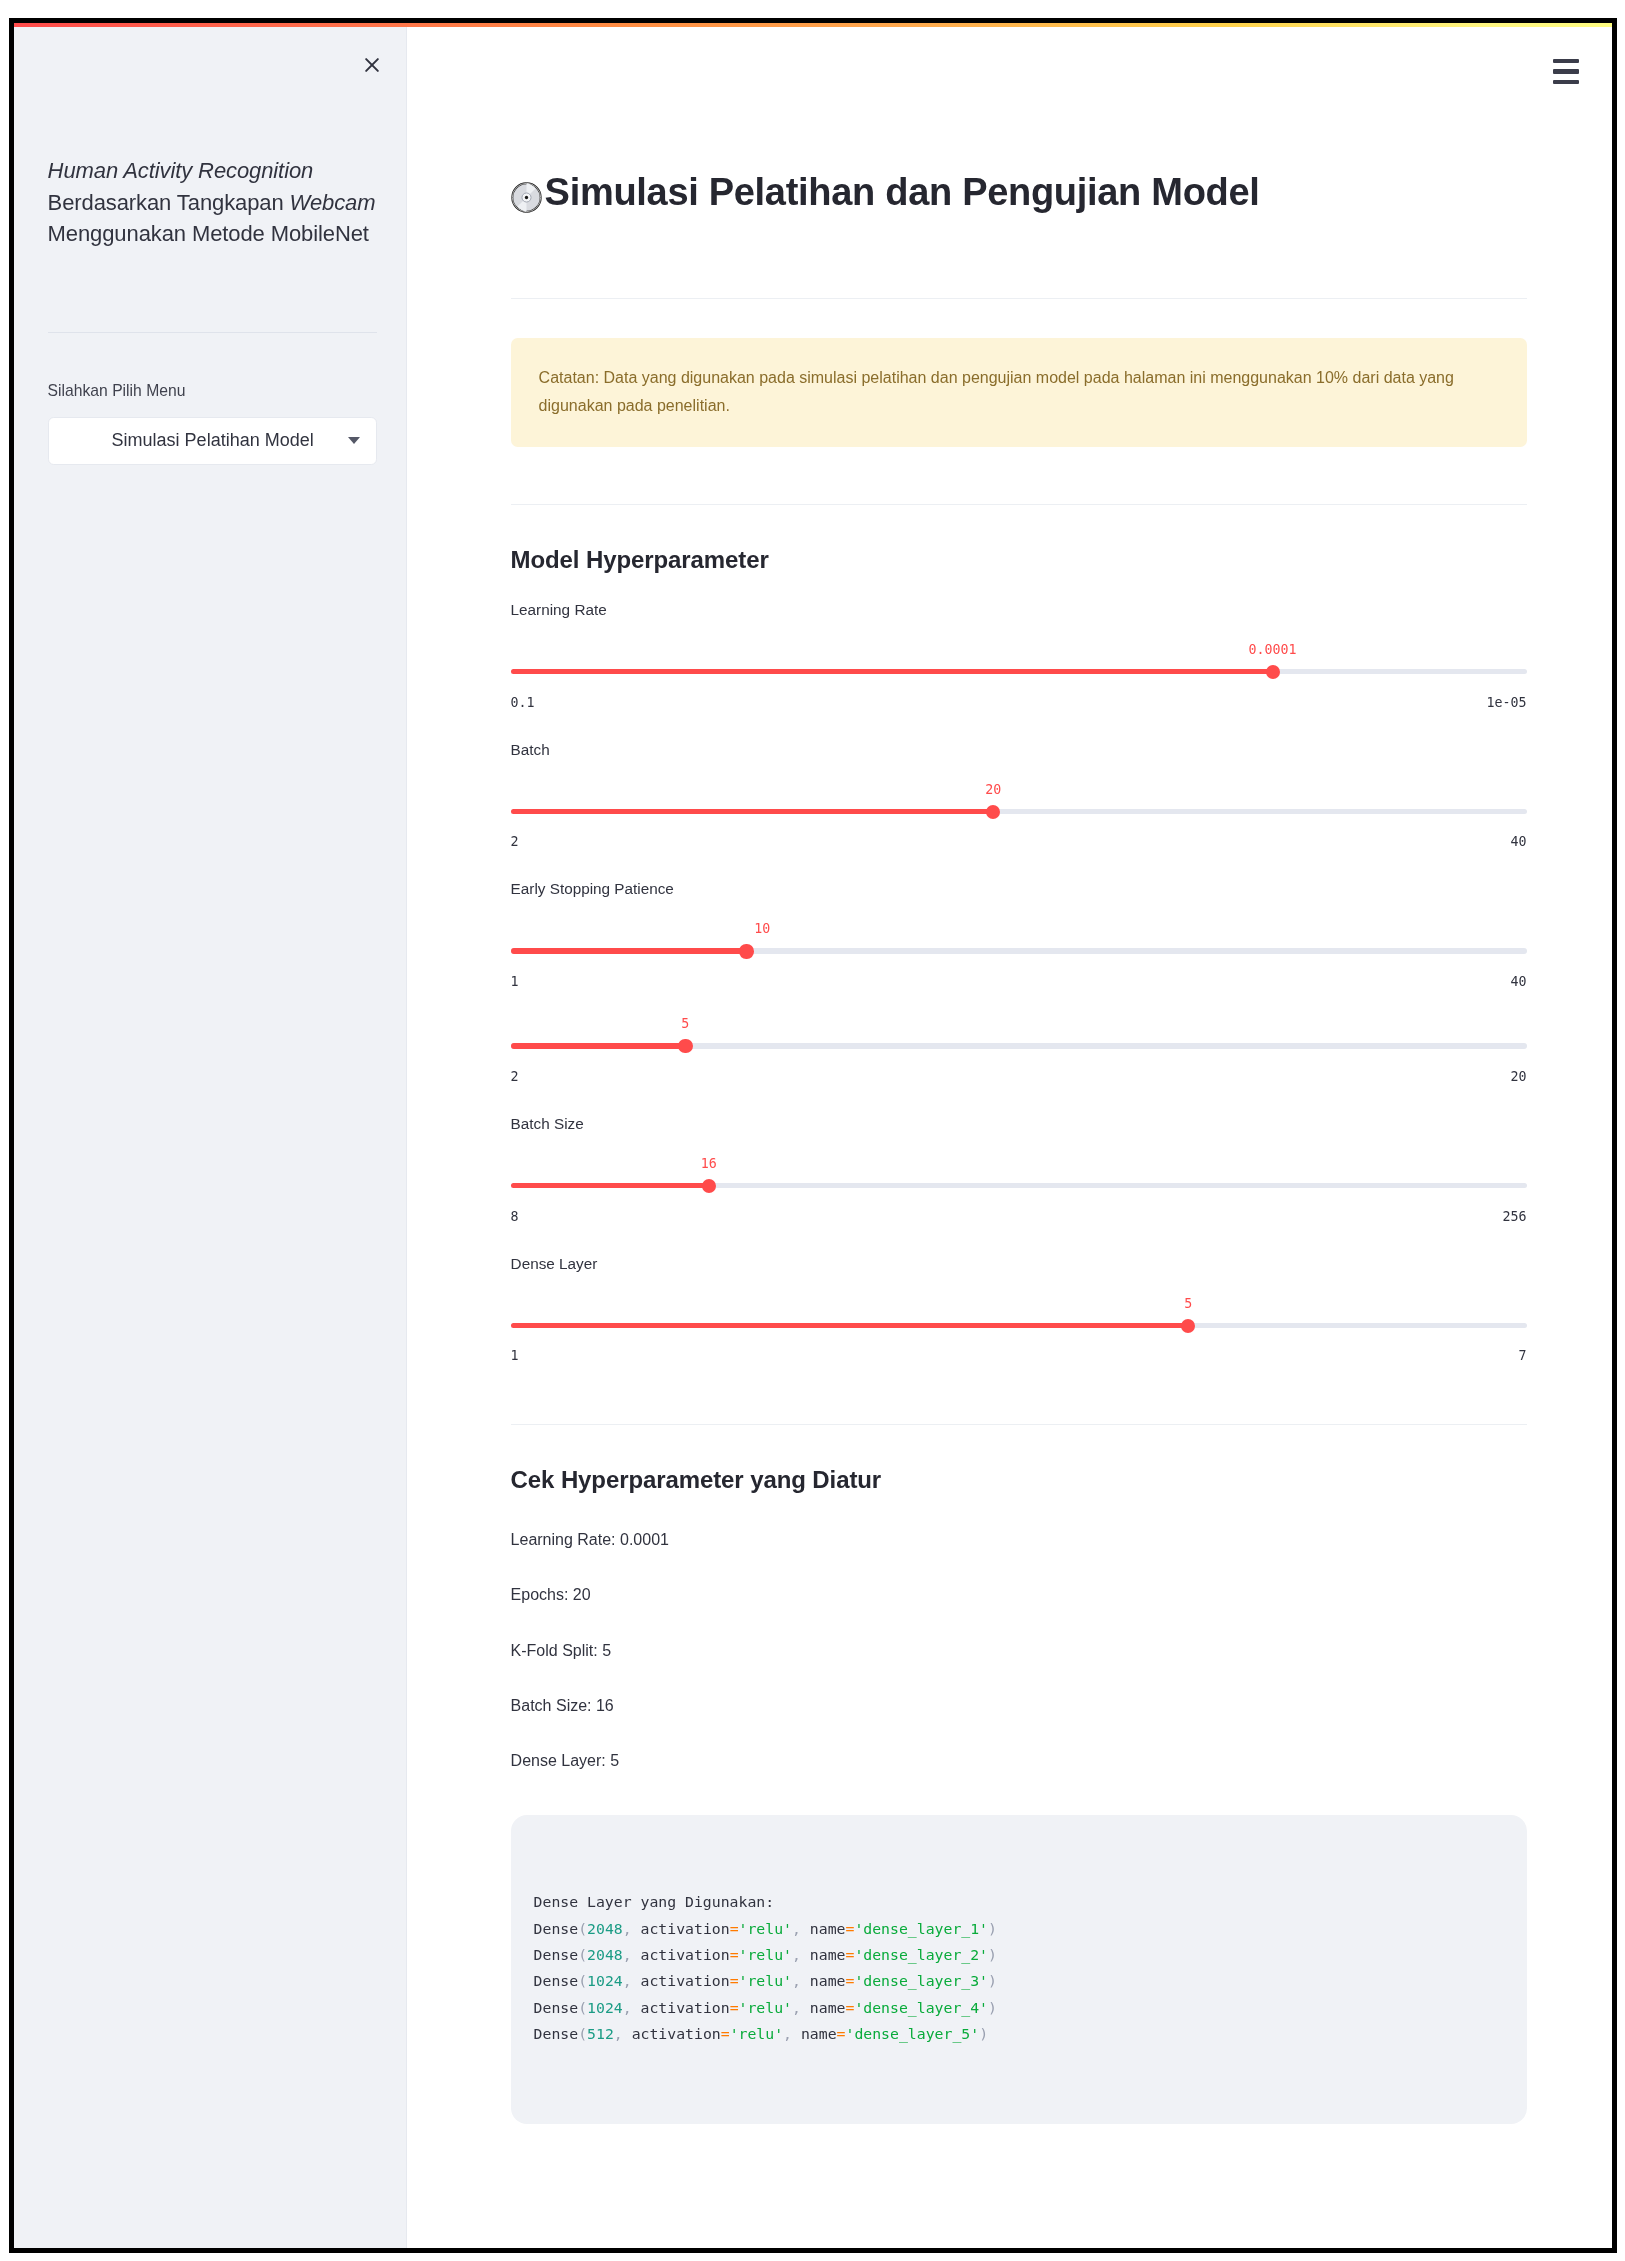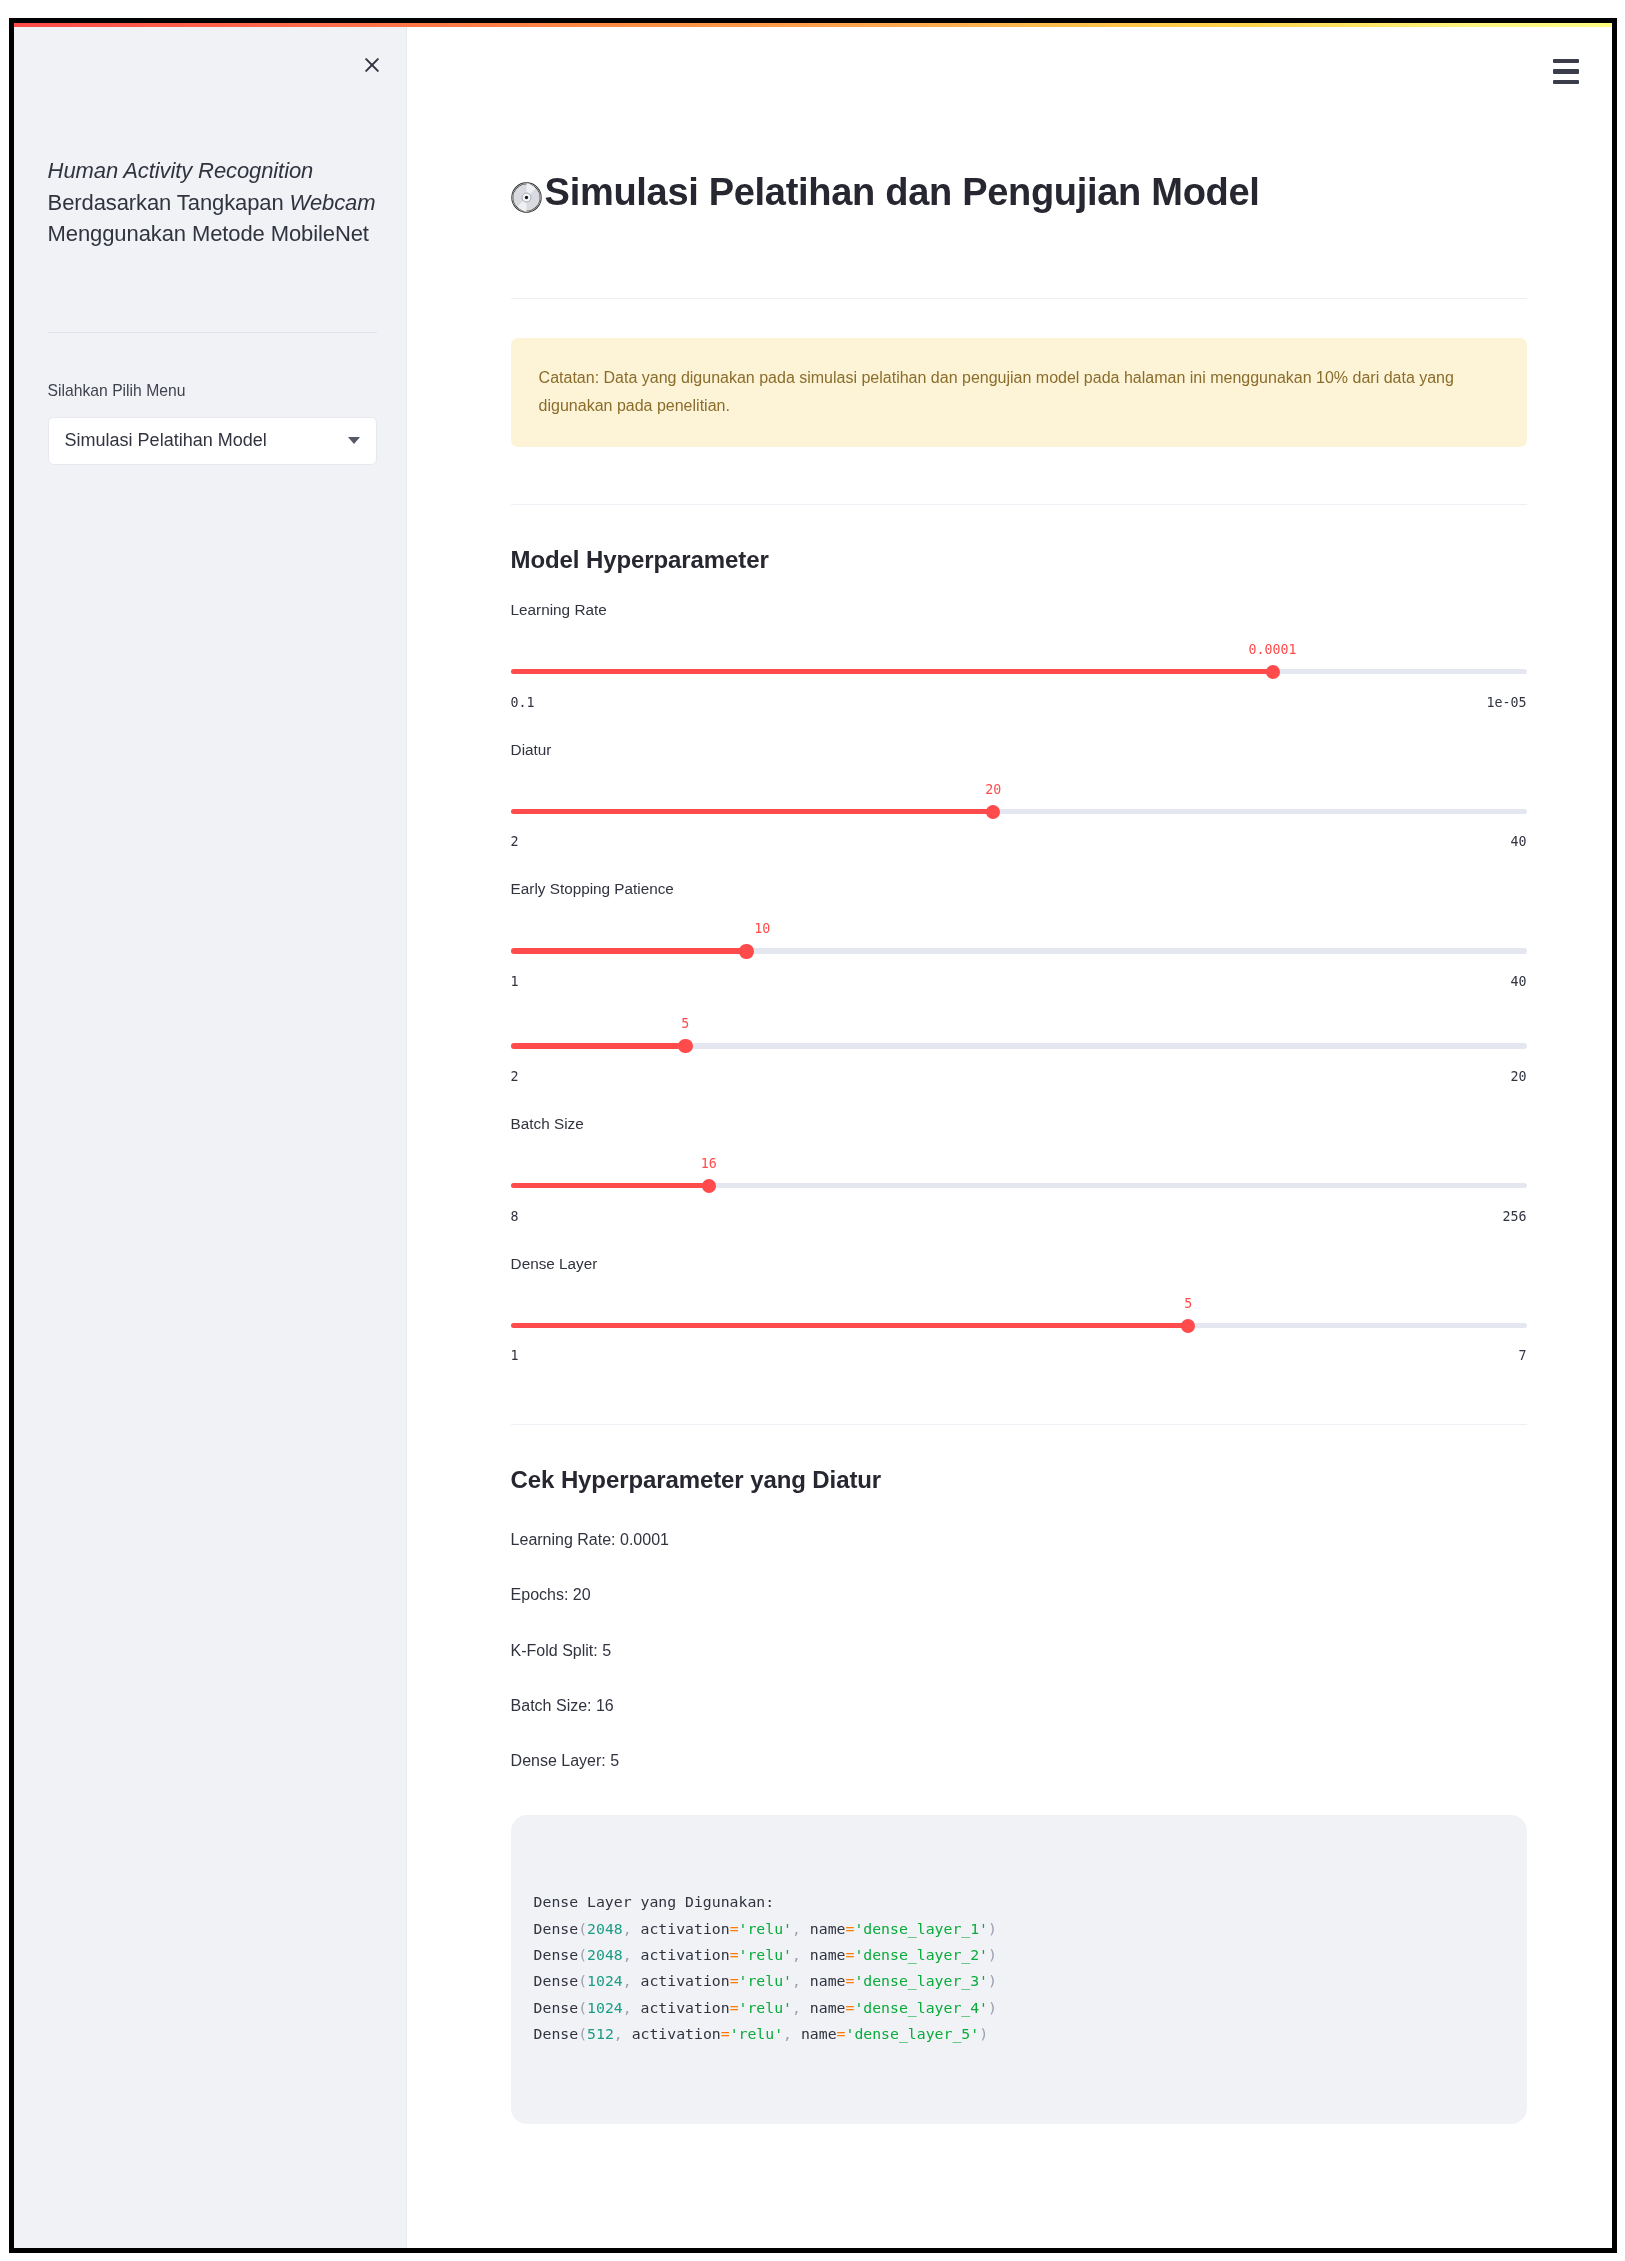--- a/index.html
+++ b/index.html
@@ -89,20 +89,21 @@
     border-radius: 5.7px;
     display: flex;
     align-items: center;
     padding: 0 16px;
     cursor: pointer;
   }
   .sb-select-value {
     flex: 1;
     font-size: 18px;
     color: #31333f;
+    margin-left: 47px;
   }
   .sb-caret {
     width: 0; height: 0;
     border-left: 6.7px solid transparent;
     border-right: 6.7px solid transparent;
     border-top: 7.6px solid #555867;
   }
 
   
   .main {
@@ -348,21 +349,21 @@
                 </div>
                 <div class="slider-thumb" style="left: 75%;"></div>
                 <div class="slider-value" style="left: 75%;">0.0001</div>
               </div>
               <div class="slider-ends">
                 <span class="slider-min">0.1</span>
                 <span class="slider-max">1e-05</span>
               </div>
             </div>
             <div class="slider-block">
-              <div class="slider-label">Diatur</div>
+              <div class="slider-label">Batch</div>
               <div class="slider-area">
                 <div class="slider-track">
                   <div class="slider-fill" style="width: 47.5%;"></div>
                 </div>
                 <div class="slider-thumb" style="left: 47.5%;"></div>
                 <div class="slider-value" style="left: 47.5%;">20</div>
               </div>
               <div class="slider-ends">
                 <span class="slider-min">2</span>
                 <span class="slider-max">40</span>

